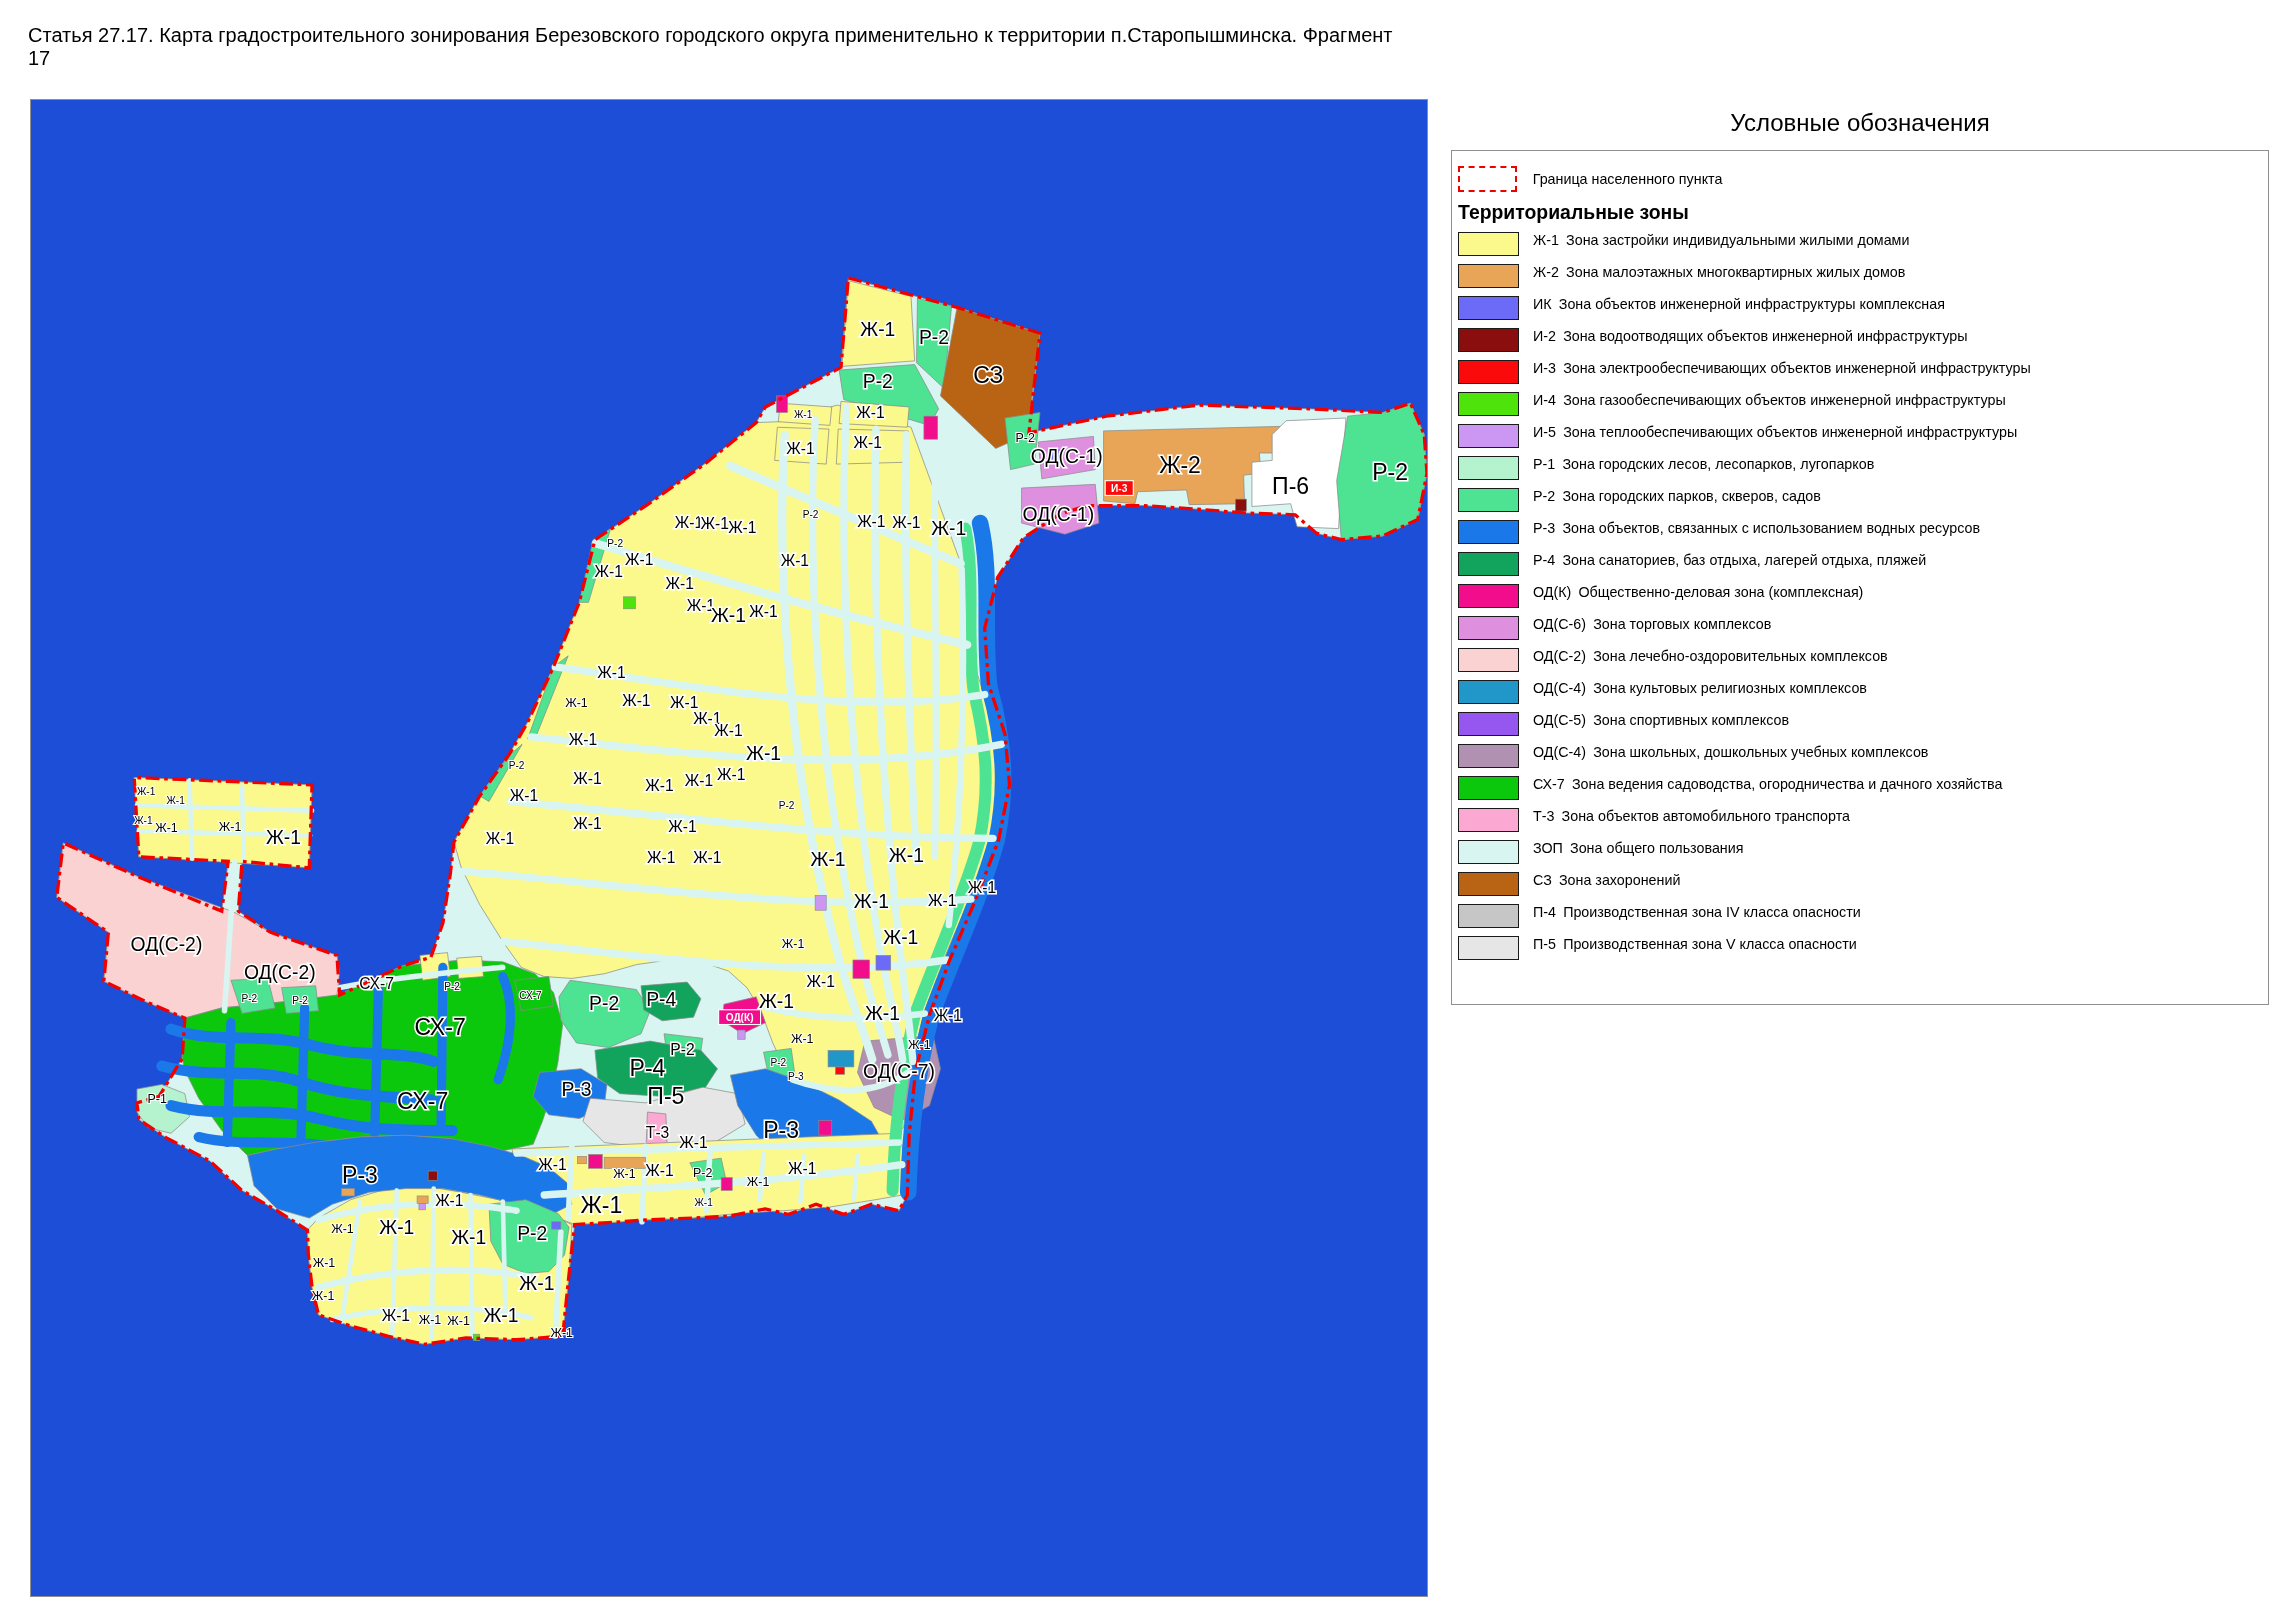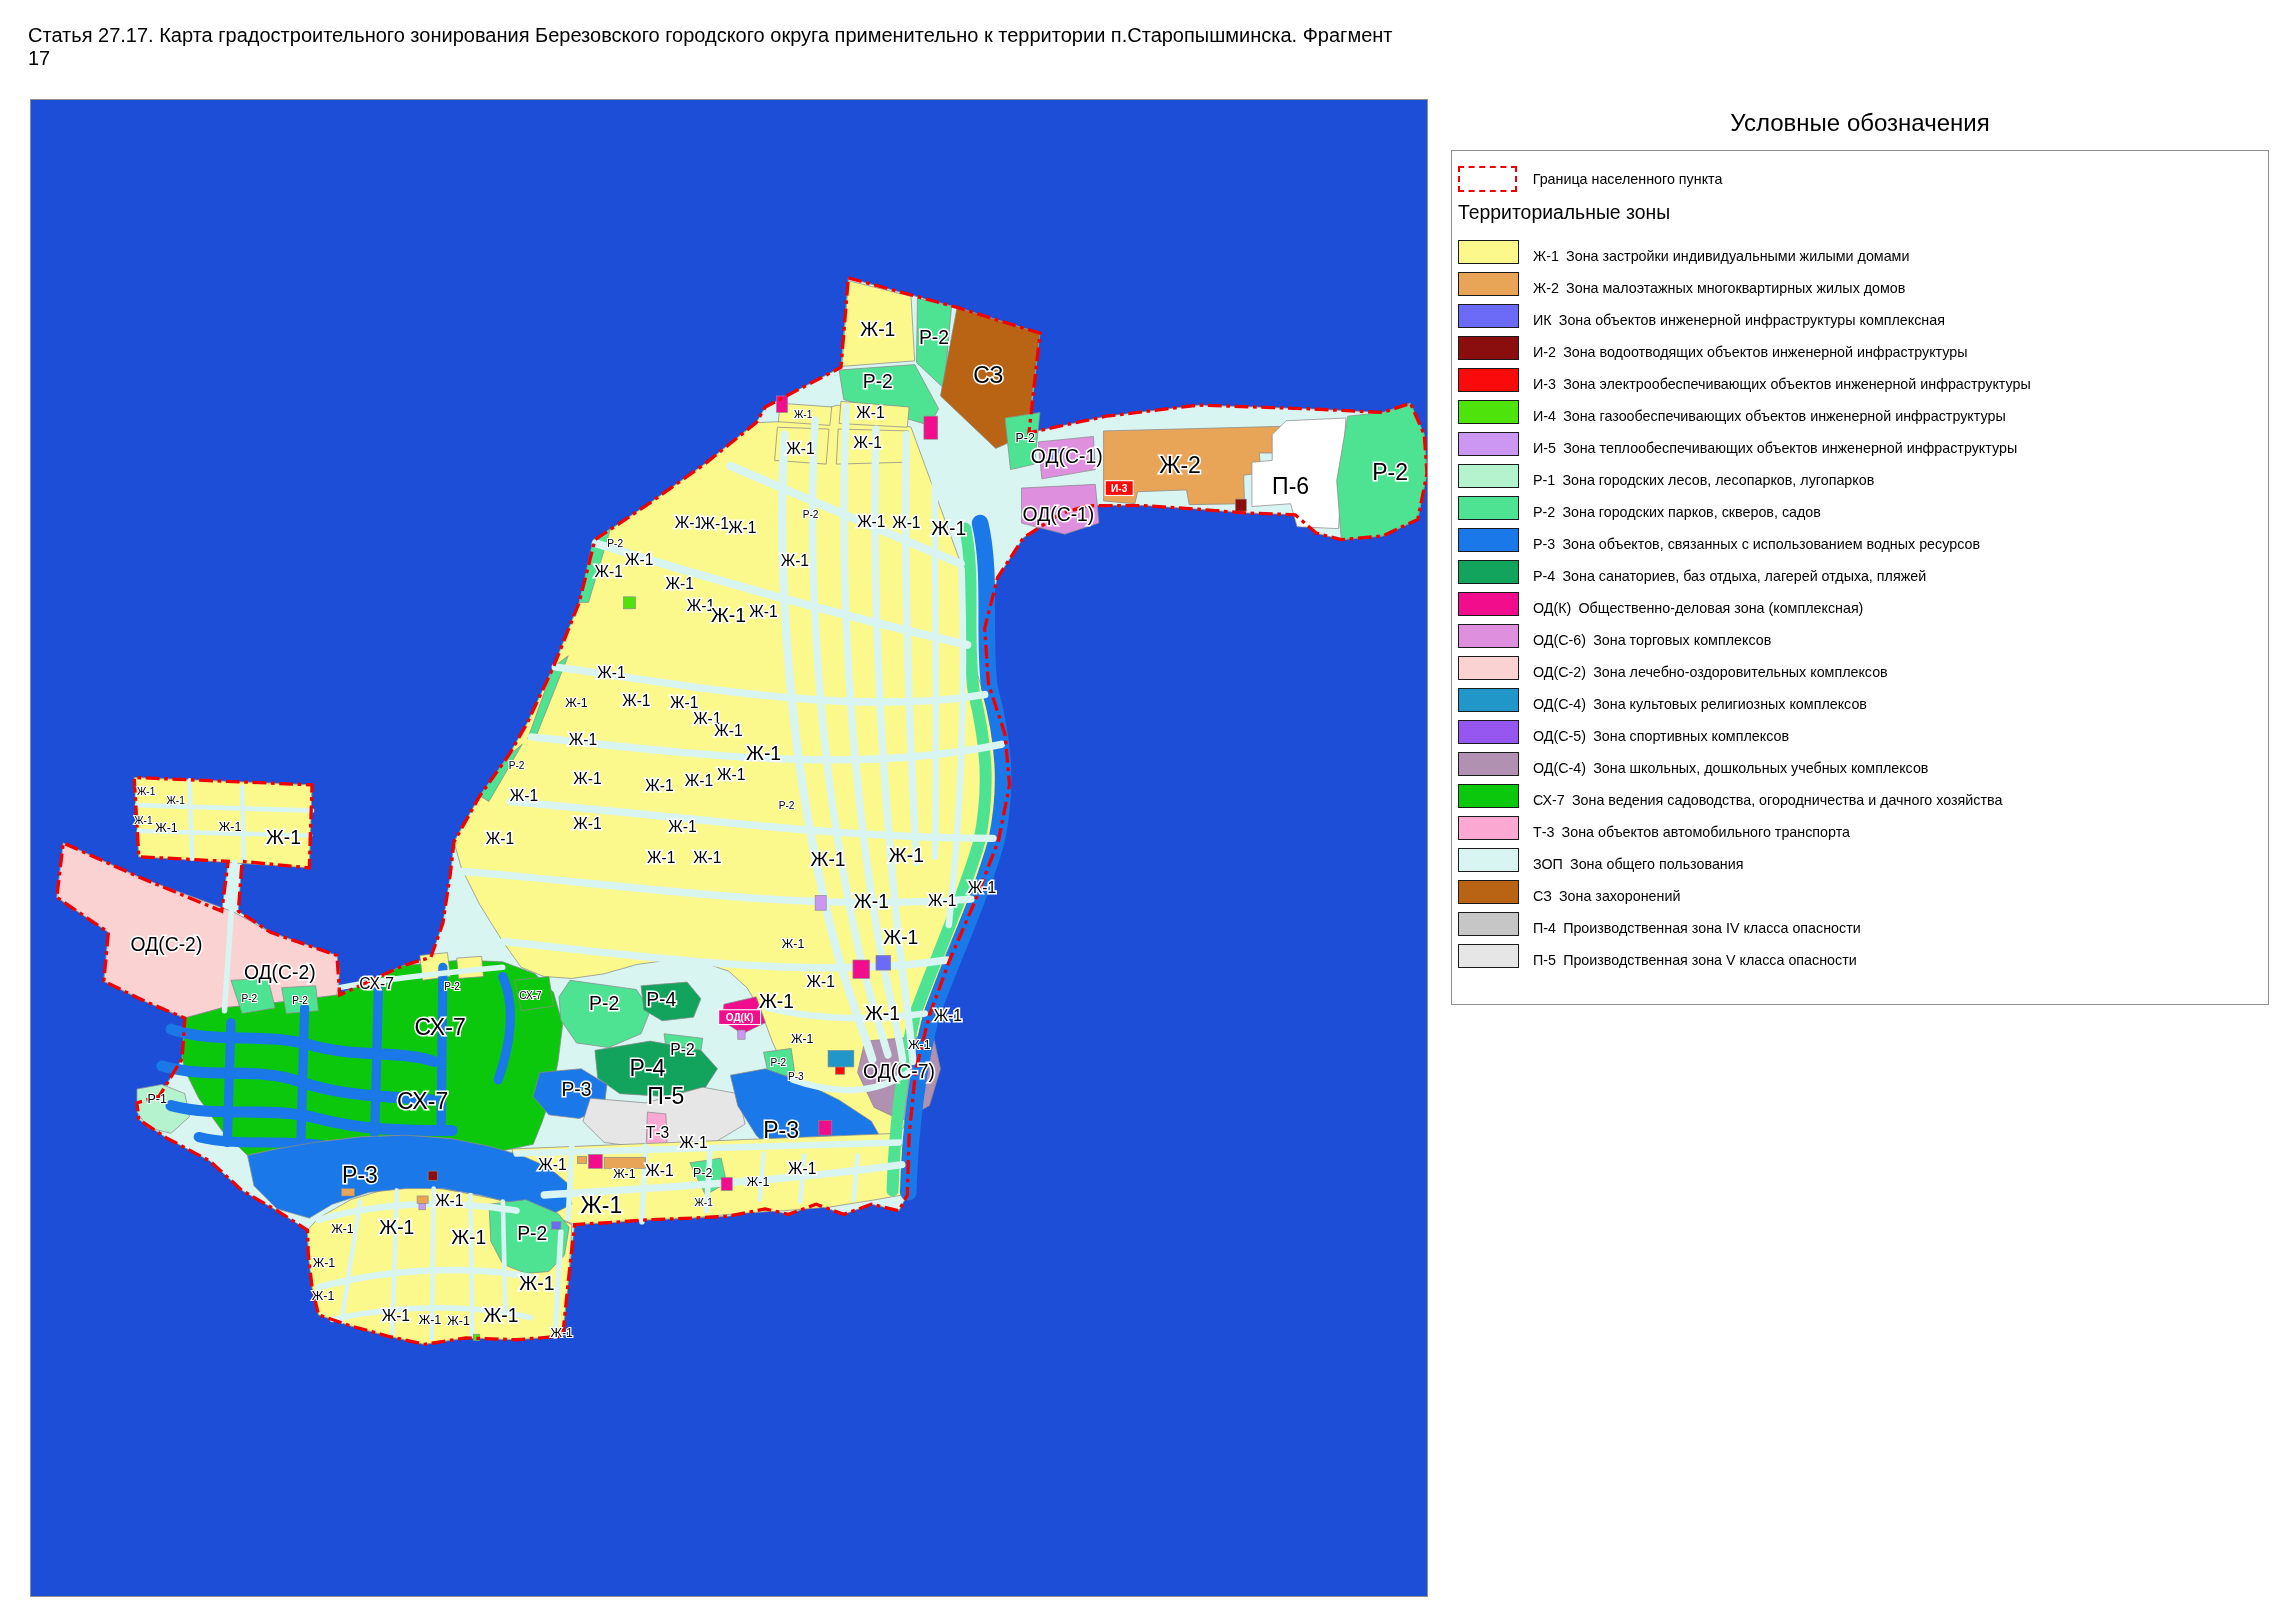--- a/index.html
+++ b/index.html
@@ -9,22 +9,22 @@
   .map-frame{position:absolute;left:30px;top:99px;width:1398px;height:1498px;
              border:0.9px solid #8f8f8f;box-sizing:border-box;background:#1d4ed8;}
   .map-frame svg{display:block;width:100%;height:100%;}
   svg text{font-family:"Liberation Sans","DejaVu Sans",sans-serif;}
   .legend-title{position:absolute;left:1451px;top:109px;width:818px;text-align:center;font-size:24px;}
   .legend-box{position:absolute;left:1451px;top:150px;width:818px;height:855px;
               border:0.9px solid #8f8f8f;box-sizing:border-box;background:#fff;padding-left:6px;}
   .legend-boundary-row{display:flex;align-items:center;height:37px;margin-top:9.2px;}
   .legend-boundary-swatch{width:55px;height:22px;border:2.8px dashed #f20000;background:#fff;
               margin-right:15.7px;flex:0 0 auto;}
-  .legend-section{font-size:19.4px;margin:3.7px 0 5.5px 0;height:26px;}
-  .legend-row{display:flex;align-items:flex-end;height:32px;}
+  .legend-section{font-size:19.4px;margin:3.7px 0 5.5px 0;height:26px;font-weight:bold;}
+  .legend-row{display:flex;align-items:flex-start;height:32px;}
   .legend-swatch{width:61px;height:24px;border:0.9px solid #1a1a1a;box-sizing:border-box;
               margin-right:14px;flex:0 0 auto;}
   .legend-label, .legend-boundary-label{font-size:14.3px;white-space:pre;}
 </style>
 </head>
 <body>
 
 <div class="page">
 
   <div class="doc-title">Статья 27.17. Карта градостроительного зонирования Березовского городского округа применительно к территории п.Старопышминска. Фрагмент 17</div>

